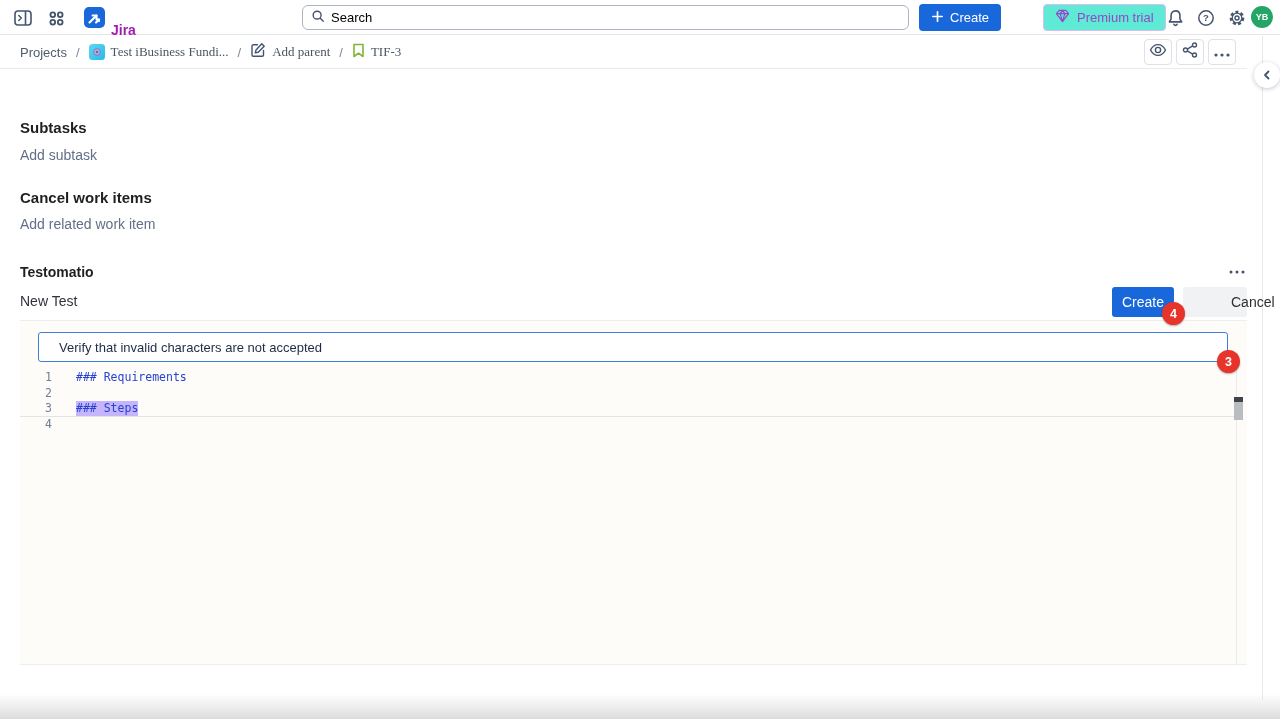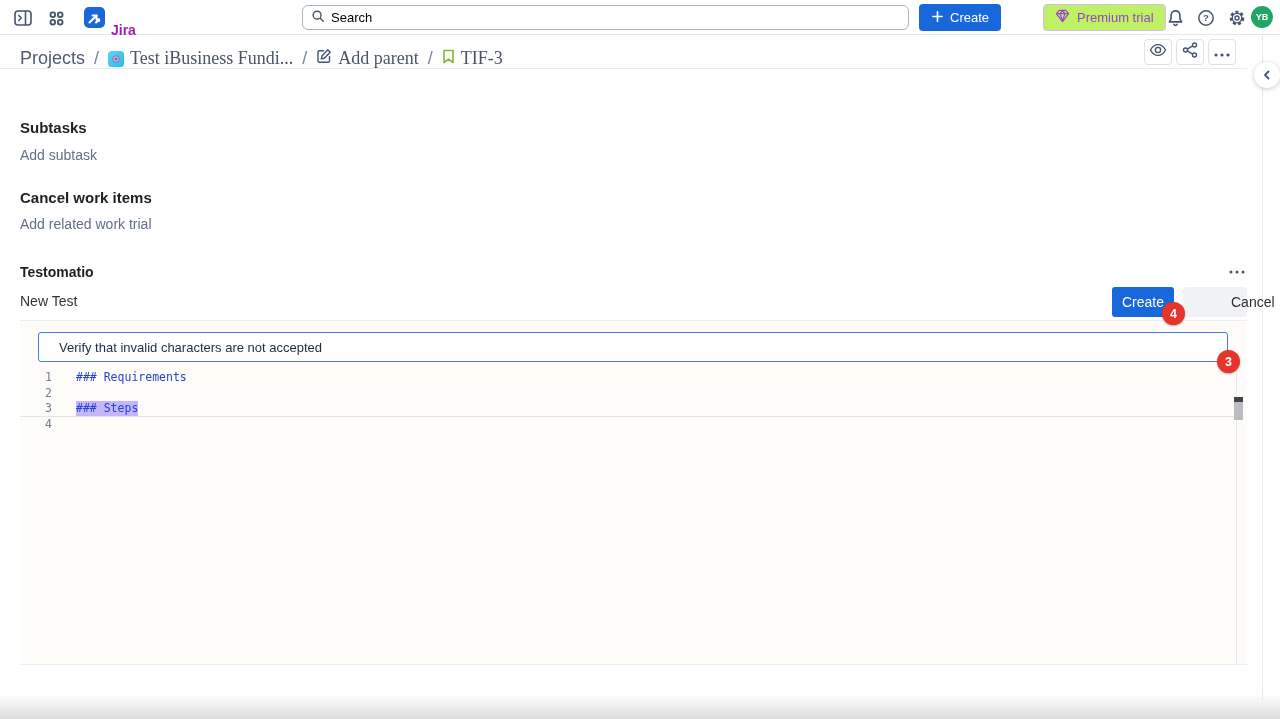--- a/index.html
+++ b/index.html
@@ -20,32 +20,32 @@
   .app-title { position:absolute; left:111px; top:22px; font-size:14px; font-weight:bold; color:#a21caf; }
   .searchbox { position:absolute; left:302px; top:5px; width:607px; height:25px;
             border:1px solid #AEB5C0; border-radius:6px; background:#fff;
             display:flex; align-items:center; padding:0 8px; gap:6px; }
   .searchbox .ph { font-size:13px; color:#000000; }
   .create-top { position:absolute; left:919px; top:4px; height:27px; padding:0 12px;
             background:#1868DB; color:#fff; border:none; border-radius:4px;
             font-size:13px; font-weight:500; display:flex; align-items:center; gap:6px;
             font-family:inherit; cursor:pointer; }
   .premium { position:absolute; left:1043px; top:4px; height:27px; padding:0 11px;
-            background:#bef264; border:1px solid #D9BDF2; border-radius:4px;
+            background:#5eead4; border:1px solid #D9BDF2; border-radius:4px;
             color:#9746C9; font-size:13px; font-weight:500;
             display:flex; align-items:center; gap:7px; font-family:inherit; cursor:pointer; }
   .avatar { position:absolute; left:1251px; top:6px; width:22px; height:22px; border-radius:50%;
             background:#23A566; color:#fff; font-size:9px; font-weight:bold;
             display:flex; align-items:center; justify-content:center; cursor:pointer; }
 
   
   .crumbbar { position:absolute; left:0; top:35px; width:1247px; height:34px;
             border-bottom:1px solid #E8EAED; background:#fff; }
   .crumbs { position:absolute; left:20px; top:35px; height:34px;
-            display:flex; align-items:flex-end; gap:9px; font-size:18px; color:#505C6E; }
+            display:flex; align-items:center; gap:9px; font-size:13px; color:#505C6E; }
   .crumb-link { color:#505C6E; cursor:pointer; }
   .crumb-sep { color:#7A8699; }
   .proj-avatar { width:16px; height:16px; border-radius:3.5px;
             background:linear-gradient(135deg,#5BD9F2,#2BB8E8);
             display:flex; align-items:center; justify-content:center; }
   .crumb-group { display:flex; align-items:center; gap:6px; cursor:pointer; color:#4B5563;font-family:Liberation Serif, serif; }
   .crumb-actions { position:absolute; top:39px; display:flex; }
   .action-btn { width:28px; height:26px; border:1px solid #DFE1E5; border-radius:4px;
             background:#fff; display:flex; align-items:center; justify-content:center;
             cursor:pointer; }
@@ -249,21 +249,21 @@
     <svg width="10" height="10" viewBox="0 0 10 10" fill="none" stroke="#44546F" stroke-width="1.8" stroke-linecap="round" stroke-linejoin="round">
       <path d="M6.5 1.5 L3 5 L6.5 8.5"></path>
     </svg>
   </span>
 </button>
 
 <div class="h-section" style="top:119px">Subtasks</div>
 <div class="add-link" style="top:147px">Add subtask</div>
 
 <div class="h-section" style="top:189px">Cancel work items</div>
-<div class="add-link" style="top:216px">Add related work trial</div>
+<div class="add-link" style="top:216px">Add related work item</div>
 
 <div class="h-widget" style="top:264px">Testomatio</div>
 <div class="widget-menu">
   <svg width="16" height="4" viewBox="0 0 16 4">
     <circle cx="2" cy="2" r="1.5" fill="#44546F"></circle>
       <circle cx="8" cy="2" r="1.5" fill="#44546F"></circle>
       <circle cx="14" cy="2" r="1.5" fill="#44546F"></circle>
   </svg>
 </div>
 

